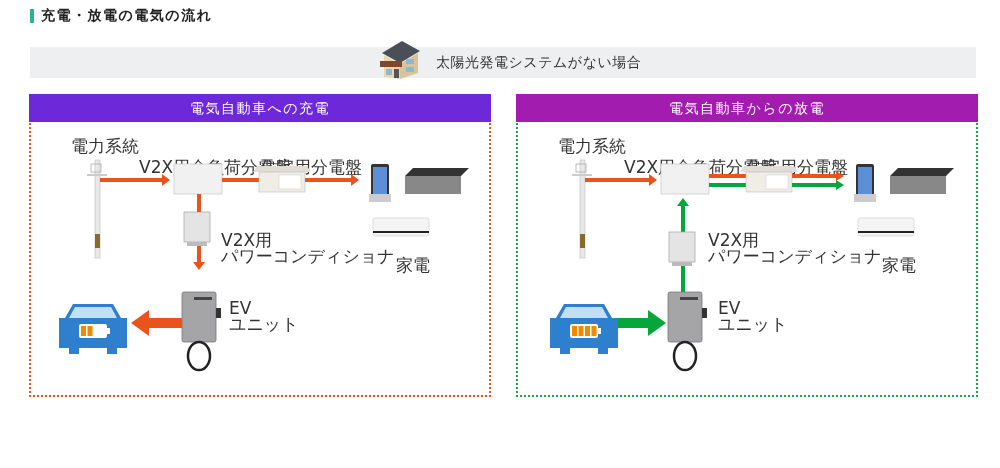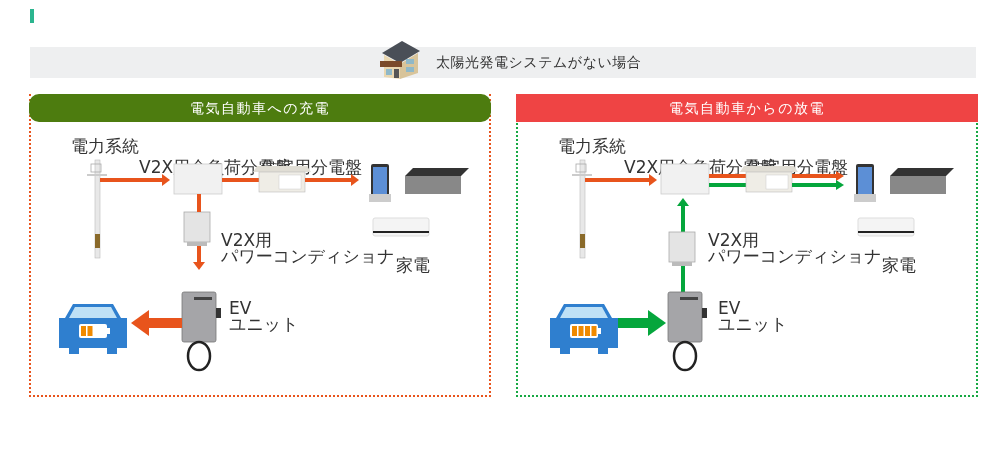--- a/index.html
+++ b/index.html
@@ -12,32 +12,33 @@
 
   .banner { position: absolute; left: 30px; top: 47px; width: 946px; height: 31px; background: #eeeff0; }
   .banner-inner { position: absolute; left: 346px; top: -8px; display: flex; align-items: center; }
   .banner-text { font-size: 14px; color: #333; margin-left: 12px; margin-top: 8px; letter-spacing: 0.5px; }
 
   .panel { position: absolute; top: 94px; width: 462px; height: 303px; }
   .panel.charge { left: 29px; border: 2px dotted #e8541c; border-top: none; }
   .panel.discharge { left: 516px; border: 2px dotted #17a843; border-top: none; }
   .panel-head { position: absolute; left: -2px; right: -2px; top: 0; height: 28px; color: #fff; font-size: 14px;
     text-align: center; line-height: 28px; letter-spacing: 1.5px; }
-  .charge .panel-head { background: #4d7c0f; border-radius: 10px; }
-  .discharge .panel-head { background: #ef4444; }
+  .charge .panel-head { background: #6d28d9; }
+  .discharge .panel-head { background: #a21caf; }
 
   .lbl { position: absolute; font-size: 17px; color: #333; white-space: nowrap; line-height: 16px; }
   .abs { position: absolute; }
   svg { display: block; }
 </style>
 </head>
 <body>
 
 <div class="title">
   <span class="title-bar"></span>
+  <span class="title-text">充電・放電の電気の流れ</span>
 </div>
 
 <div class="banner">
   <div class="banner-inner">
     <span>
       <svg width="48" height="40" viewBox="0 0 48 40">
         <polygon points="6,14 26,2 44,12 24,24" fill="#4a4f57"></polygon>
         <polygon points="8,16 24,25 24,40 8,38" fill="#e9d7b0"></polygon>
         <polygon points="24,25 42,14 42,34 24,40" fill="#d8c49a"></polygon>
         <rect x="4" y="22" width="22" height="6" fill="#7a4a2a"></rect>

